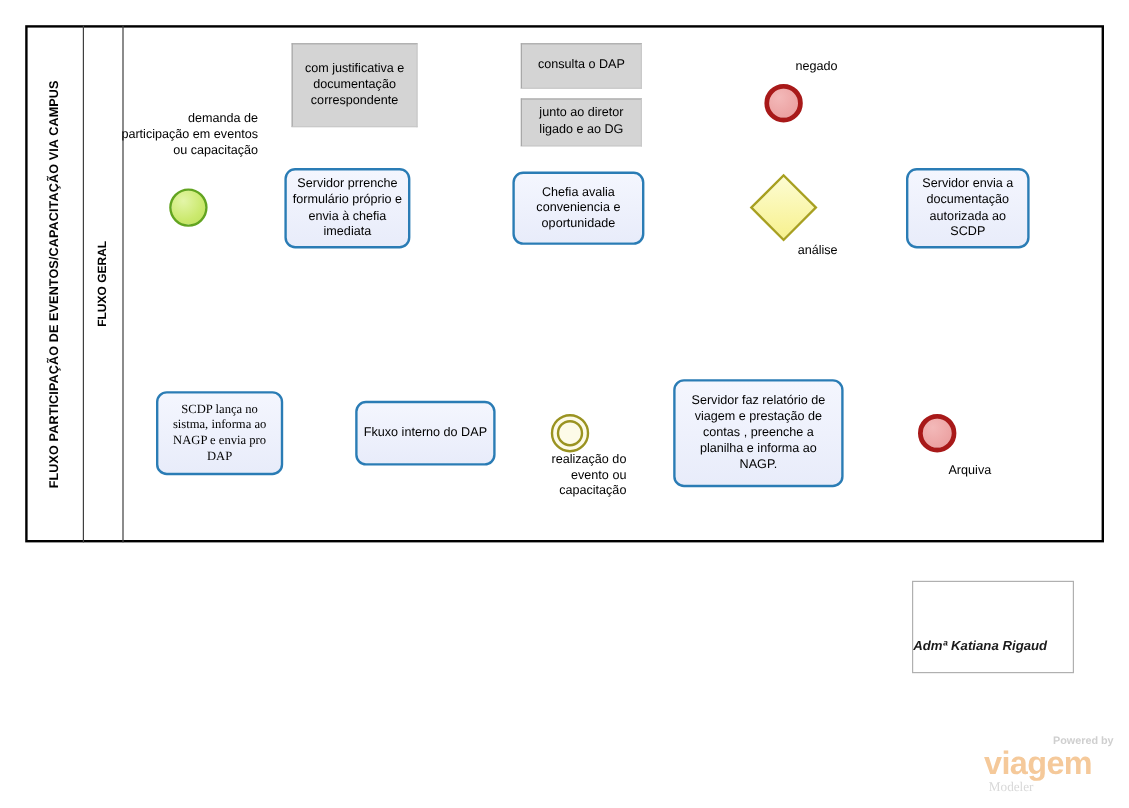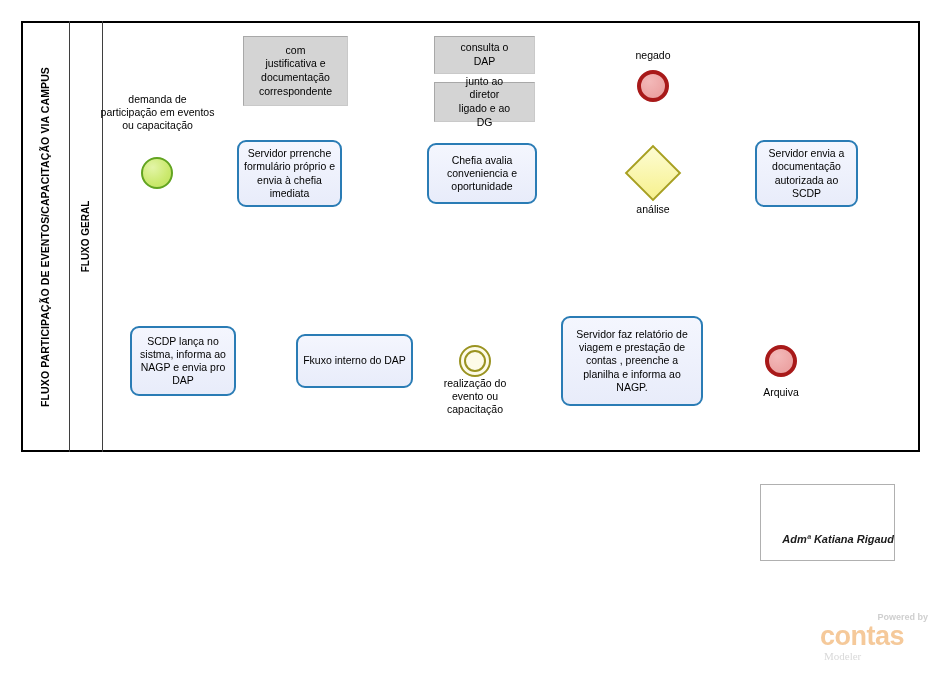--- a/index.html
+++ b/index.html
@@ -100,21 +100,21 @@
     border-left: 1px solid #a8a8a8;
     border-right: 1px solid #c9c9c9;
     border-bottom: 1px solid #c9c9c9;
     display: flex;
     align-items: center;
     justify-content: center;
     text-align: center;
     font-size: 10.5px;
     line-height: 1.3;
     color: #000000;
-    padding: 2px 20px;
+    padding: 2px 4px;
   }
 
   .event {
     position: absolute;
     border-radius: 50%;
     box-sizing: border-box;
   }
   .event-start {
     width: 32px; height: 32px;
     border: 2px solid #62a420;
@@ -145,21 +145,21 @@
     width: 40px; height: 40px;
     background: #fbf8a8;
     background: linear-gradient(135deg, #fdfcd2 0%, #f7f18e 100%);
     border: 2px solid #a8a020;
     box-sizing: border-box;
     transform: rotate(45deg);
   }
 
   .shape-label {
     position: absolute;
-    text-align: center;
+    text-align: right;
     font-size: 10.5px;
     line-height: 1.25;
     color: #000000;
   }
 
   
   .logo-card {
     position: absolute;
     left: 760px;
     top: 484px;
@@ -204,21 +204,21 @@
   .logo-sub2 {
     font-size: 7px;
     color: #3d9b35;
     line-height: 1.25;
   }
   .logo-author {
     position: absolute;
     left: 0;
     right: 0;
     top: 48px;
-    text-align: right;
+    text-align: left;
     font-size: 11px;
     font-style: italic;
     font-weight: bold;
     color: #1a1a1a;
   }
 
   
   .watermark {
     position: absolute;
     left: 820px;
@@ -321,21 +321,21 @@
 <div class="gateway" style="left:633px; top:153px;"></div>
 <div class="shape-label" style="left:608px; top:203px; width:90px;">análise</div>
 
 <div class="event event-end" style="left:637px; top:70px;"></div>
 <div class="shape-label" style="left:608px; top:49px; width:90px;">negado</div>
 
 <div class="task" style="left:755px; top:140px; width:103px; height:67px;">
   <span>Servidor envia a documentação autorizada ao SCDP</span>
 </div>
 
-<div class="task" style="left:130px; top:326px; width:106px; height:70px;">
+<div class="task" style="left:130px; top:326px; width:106px; height:70px;font-family:Liberation Serif, serif;">
   <span>SCDP lança no sistma, informa ao NAGP e envia pro DAP</span>
 </div>
 
 <div class="task" style="left:296px; top:334px; width:117px; height:54px;">
   <span>Fkuxo interno do DAP</span>
 </div>
 
 <div class="event event-intermediate-outer" style="left:459px; top:345px;">
   <div class="event-intermediate-inner"></div>
 </div>
@@ -347,15 +347,15 @@
 
 <div class="event event-end" style="left:765px; top:345px;"></div>
 <div class="shape-label" style="left:736px; top:386px; width:90px;">Arquiva</div>
 
 <div class="logo-card">
   <div class="logo-author">Admª Katiana Rigaud</div>
 </div>
 
 <div class="watermark">
   <div class="wm-powered">Powered by</div>
-  <div class="wm-brand">contas</div>
+  <div class="wm-brand">viagem</div>
   <div class="wm-modeler">Modeler</div>
 </div>
 
 </body></html>

